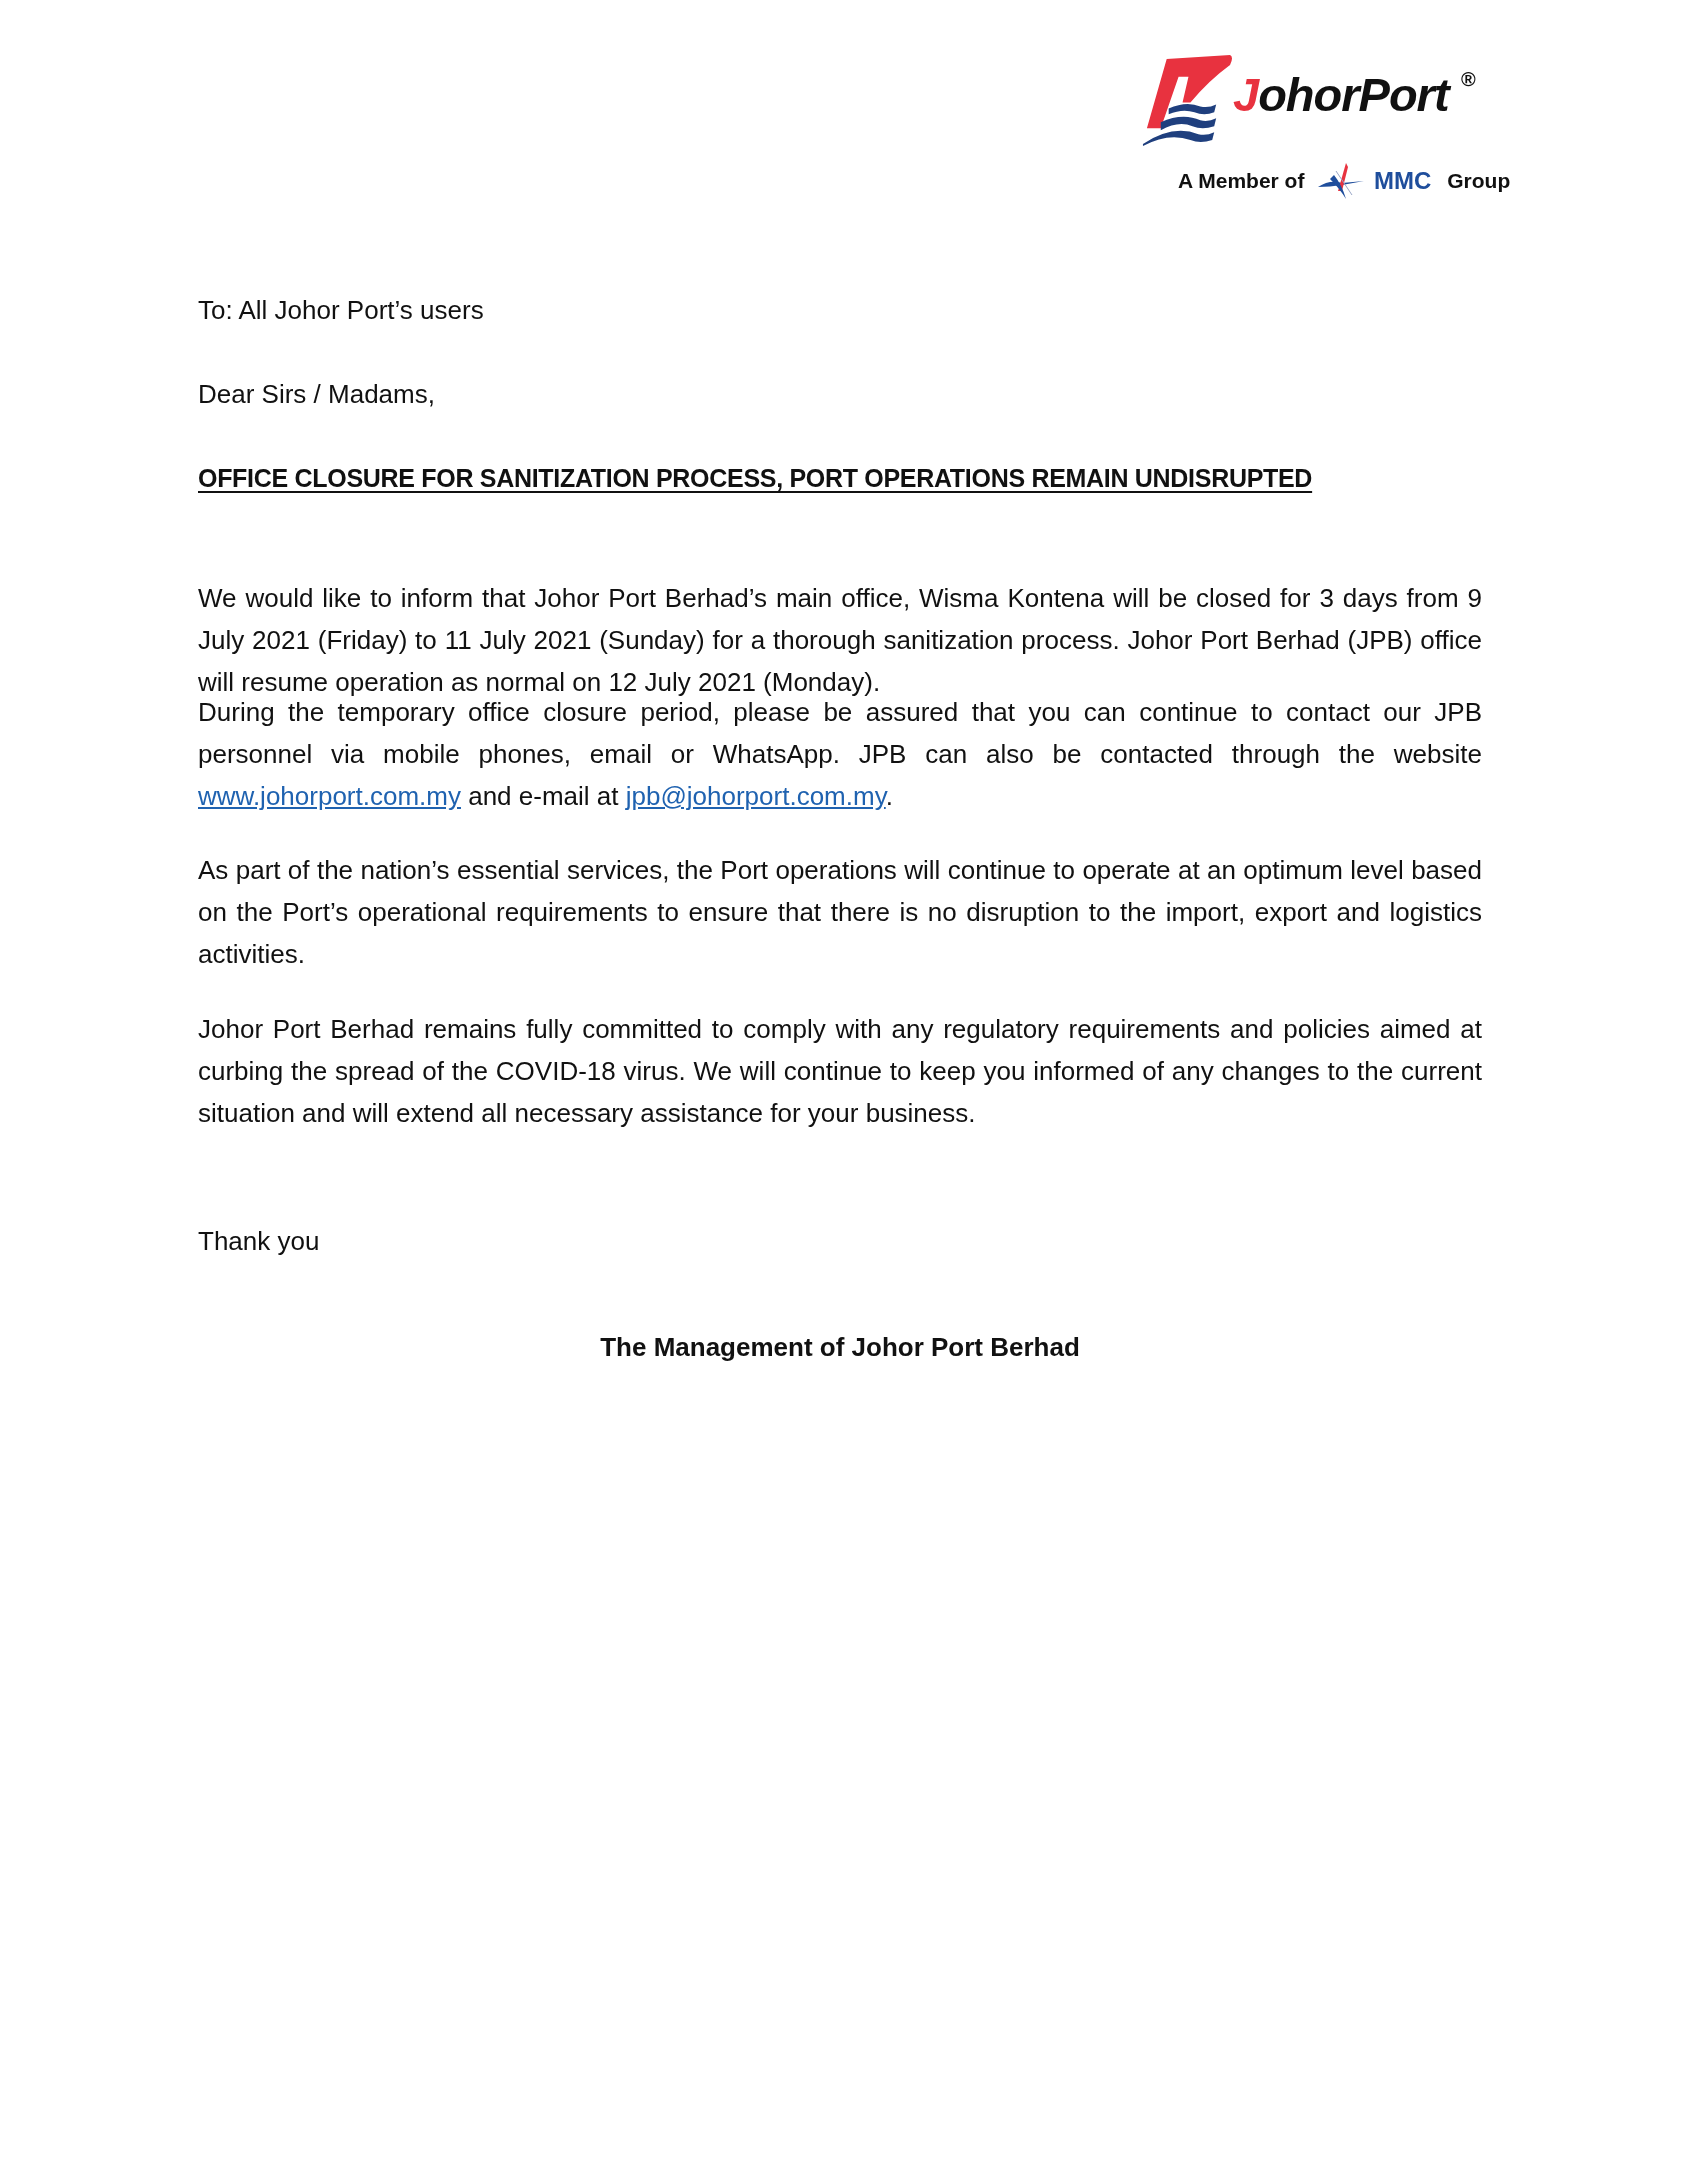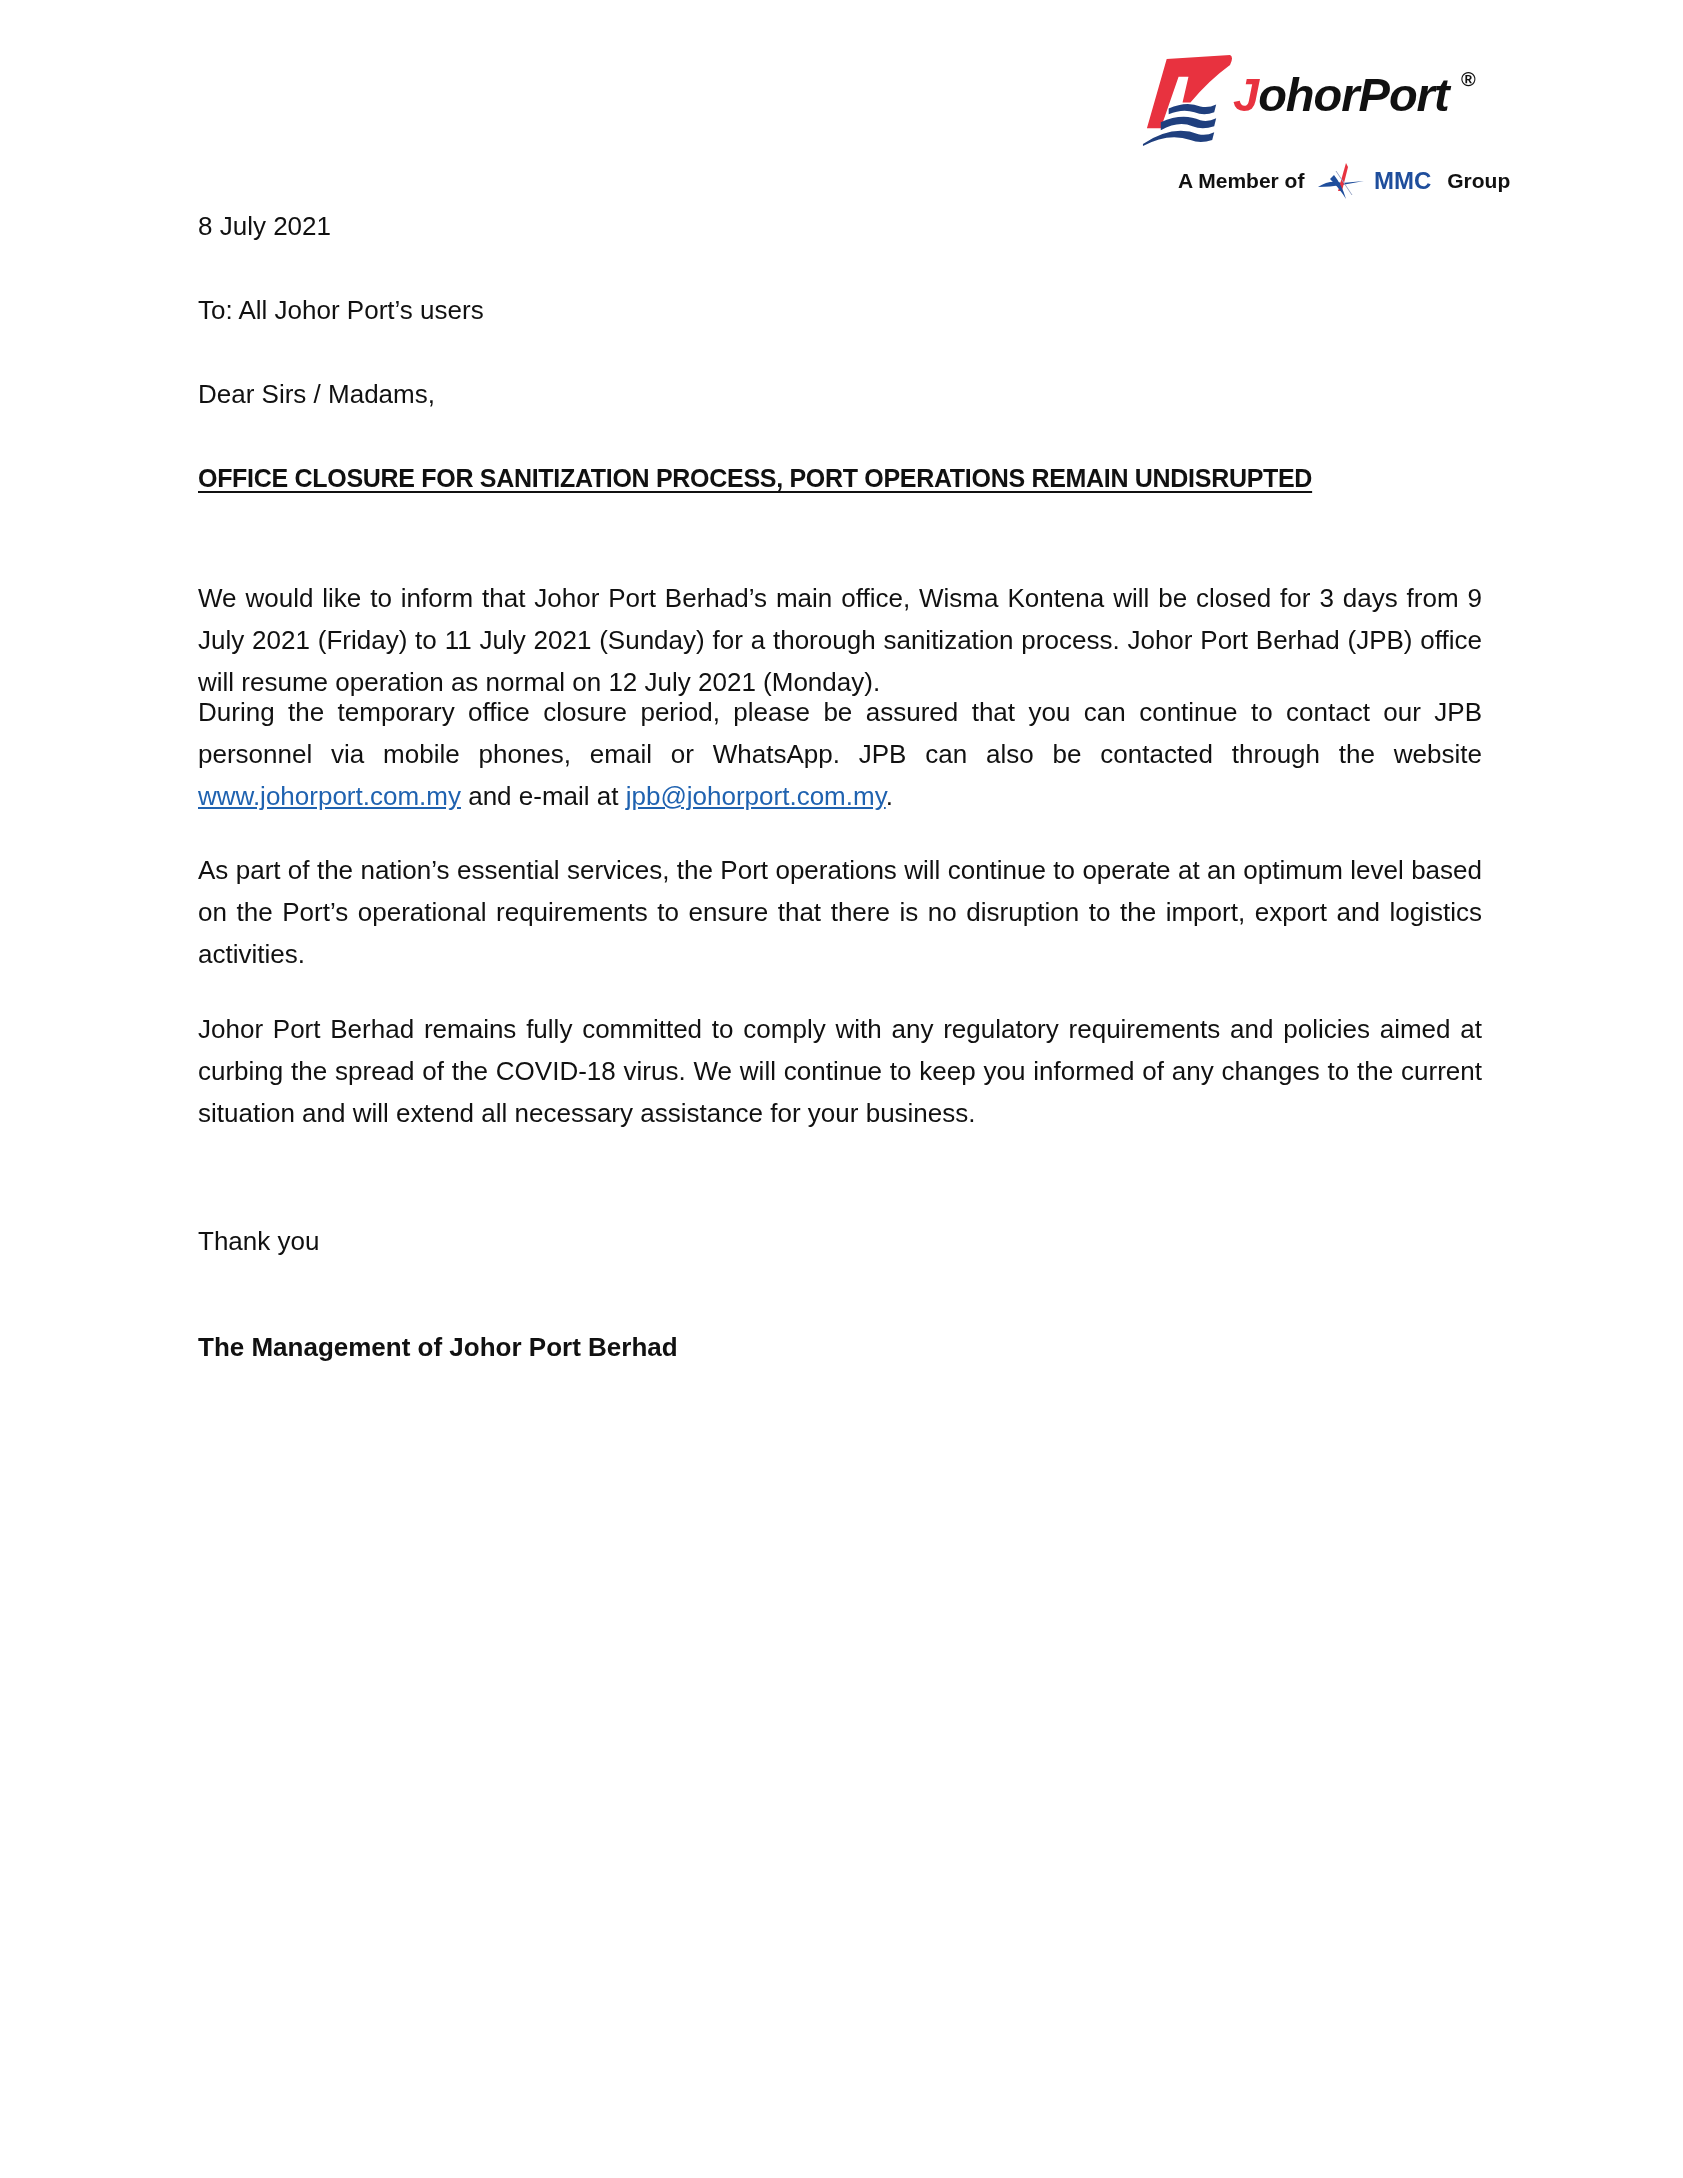--- a/index.html
+++ b/index.html
@@ -93,21 +93,21 @@
       color: #111111;
     }
     .justify { text-align: justify; }
     .title {
       font-weight: bold;
       text-decoration: underline;
       text-underline-offset: 4px;
       font-size: 25px;
       letter-spacing: -0.3px;
     }
-    .bold { font-weight: bold; }
+    .bold { font-weight: bold; text-align: center; }
     a.link {
       color: #1f62b0;
       text-decoration: underline;
     }
   </style>
 </head>
 <body>
 
 <div class="page">
 
@@ -129,21 +129,20 @@
         <path d="M2 26 Q14 18 26 22 L48 20 L26 24 Q14 26 2 26 Z" fill="#1f4e9c"></path>
         <path d="M30 2 L22 30 L26 30 L32 6 Z" fill="#e8323f"></path>
         <path d="M18 14 Q26 24 30 38 Q24 28 14 18 Z" fill="#1f4e9c"></path>
         <path d="M20 10 L36 34" stroke="#9aa7c7" stroke-width="1"></path>
       </svg>
       <span class="mmc-text">MMC</span>
       <span>Group</span>
     </div>
   </div>
 
-  <div class="text" style="top:205px;">8 July 2021</div>
 
   <div class="text" style="top:289px;">To: All Johor Port’s users</div>
 
   <div class="text" style="top:373px;">Dear Sirs / Madams,</div>
 
   <div class="text title" style="top:457px;">OFFICE CLOSURE FOR SANITIZATION PROCESS, PORT OPERATIONS REMAIN UNDISRUPTED</div>
 
   <div class="text justify" style="top:533px;margin-top:44px;">We would like to inform that Johor Port Berhad’s main office, Wisma Kontena will be closed for 3 days from 9 July 2021 (Friday) to 11 July 2021 (Sunday) for a thorough sanitization process. Johor Port Berhad (JPB) office will resume operation as normal on 12 July 2021 (Monday).</div>
 
   <div class="text justify" style="top:849px;">As part of the nation’s essential services, the Port operations will continue to operate at an optimum level based on the Port’s operational requirements to ensure that there is no disruption to the import, export and logistics activities.</div>

